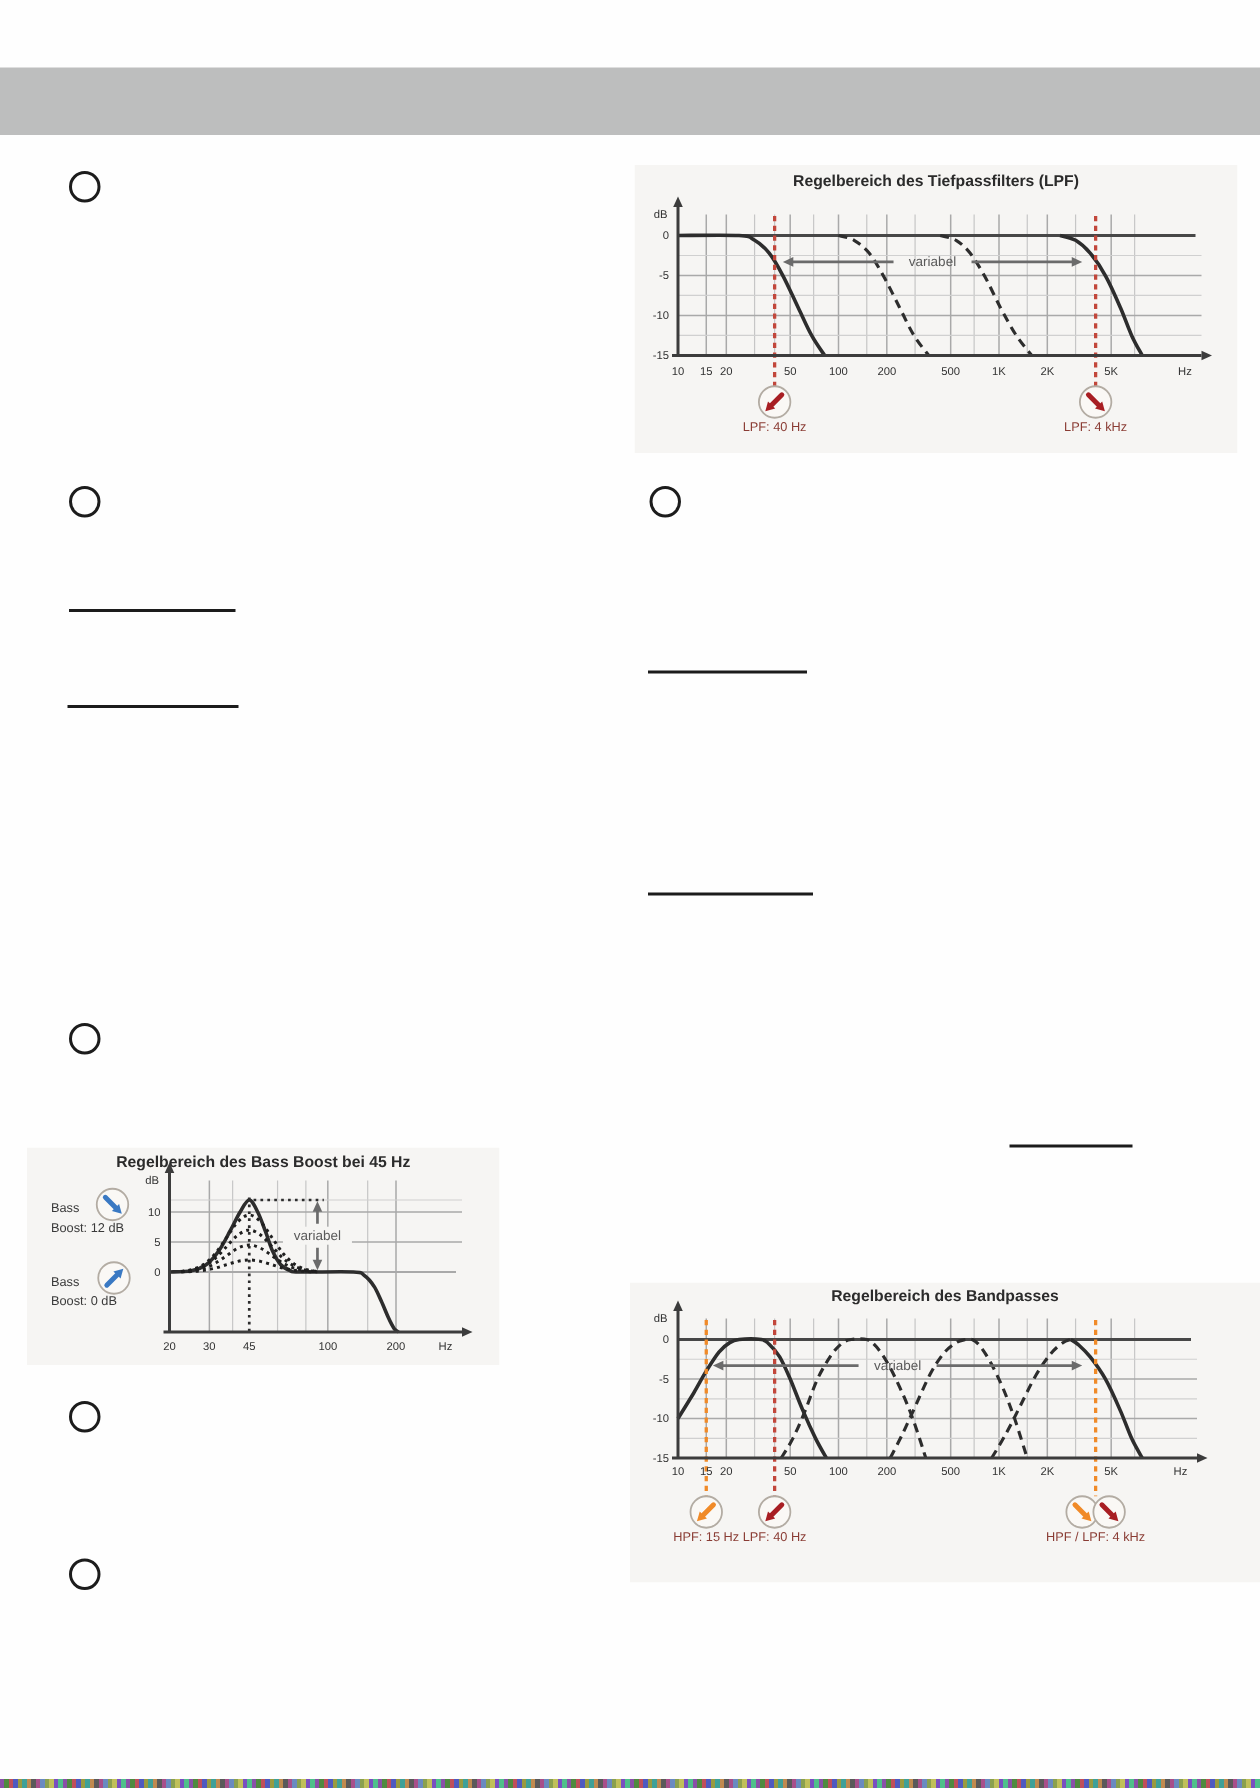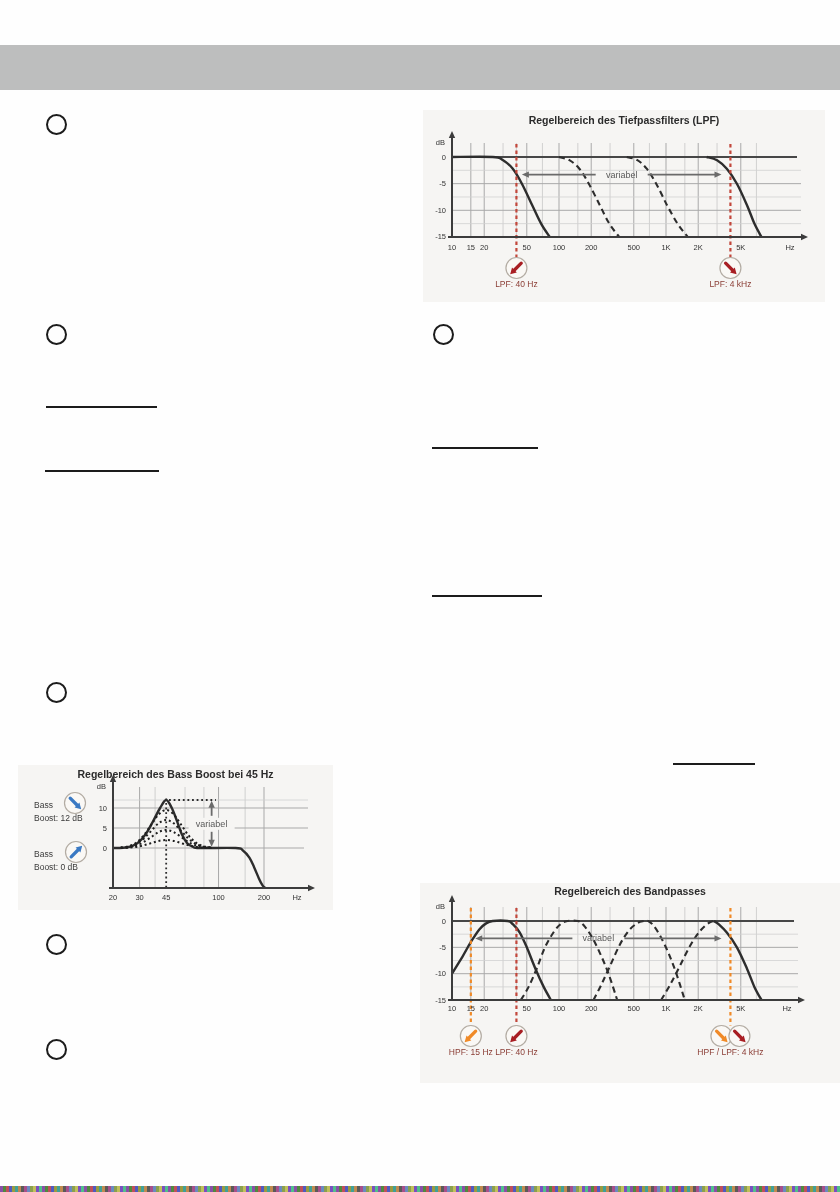--- a/index.html
+++ b/index.html
@@ -176,21 +176,21 @@
         <text x="16" y="56" font-size="8.5" fill="#3a3a3a">Boost: 12 dB</text>
         <g>
           <circle cx="58" cy="87" r="10.5" fill="#faf8f5" stroke="#b3aca3" stroke-width="1.2"></circle>
           <line x1="53.1924" y1="91.8076" x2="59.9796" y2="85.0204" stroke="#3a79c3" stroke-width="3.3" stroke-linecap="round"></line>
           <polygon points="64.2,80.8 62.4,87.4 57.6,82.6" fill="#3a79c3"></polygon>
         </g>
         <text x="16" y="92" font-size="8.5" fill="#3a3a3a">Bass</text>
         <text x="16" y="105" font-size="8.5" fill="#3a3a3a">Boost:  0 dB</text>
       </svg>
     </div>
-  <div class="chart-mount" style="left: 420px; top: 883px; width: 420px; height: 200px;">
+  <div class="chart-mount" style="left: 420px; top: 855px; width: 420px; height: 200px;">
       <svg width="420" height="200" viewBox="0 0 420 200">
         <rect x="0" y="0" width="420" height="200" fill="#f6f5f3"></rect>
         <text x="210" y="12" text-anchor="middle" font-size="10.5" font-weight="bold" fill="#2b2b2b">Regelbereich des Bandpasses</text>
         <g>
           <line x1="50.84176471895789" y1="24" x2="50.84176471895789" y2="117" stroke="#a9a9a9" stroke-width="1"></line>
           <line x1="64.210209536046" y1="24" x2="64.210209536046" y2="117" stroke="#a9a9a9" stroke-width="1"></line>
           <line x1="106.78979046395402" y1="24" x2="106.78979046395402" y2="117" stroke="#a9a9a9" stroke-width="1"></line>
           <line x1="139" y1="24" x2="139" y2="117" stroke="#a9a9a9" stroke-width="1"></line>
           <line x1="171.210209536046" y1="24" x2="171.210209536046" y2="117" stroke="#a9a9a9" stroke-width="1"></line>
           <line x1="213.789790463954" y1="24" x2="213.789790463954" y2="117" stroke="#a9a9a9" stroke-width="1"></line>

